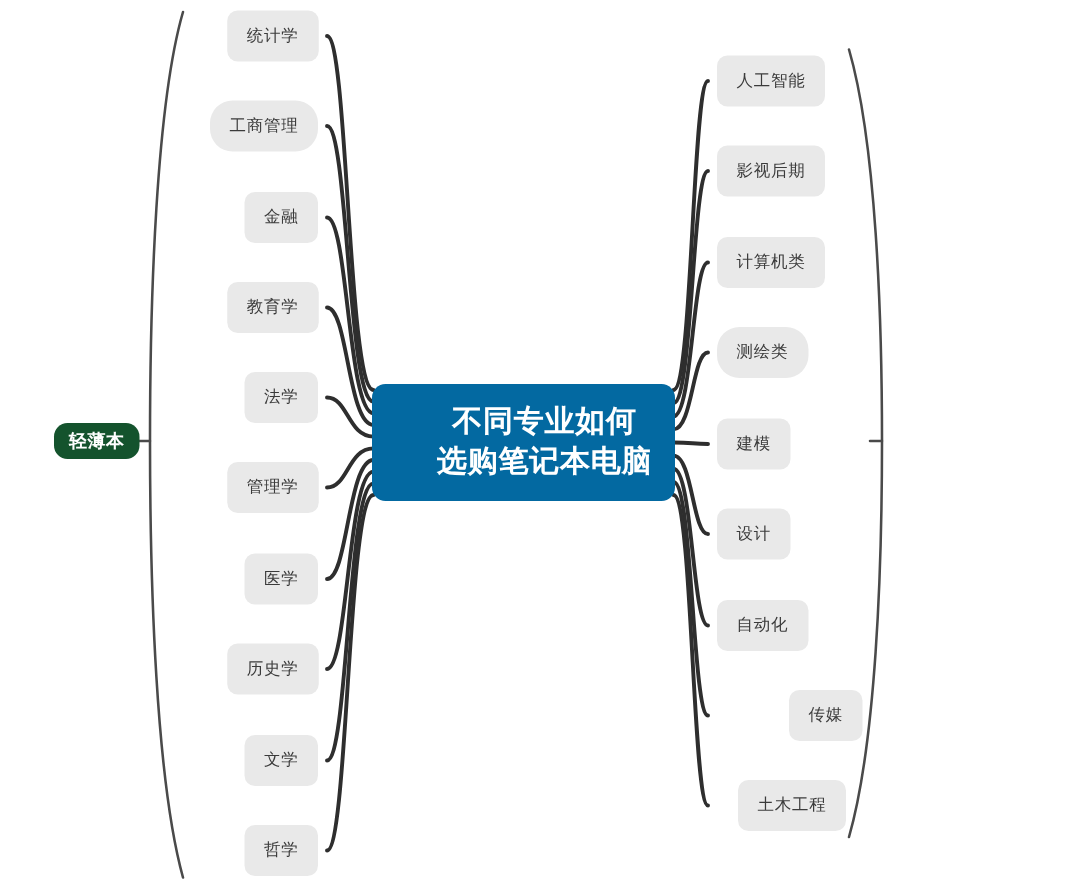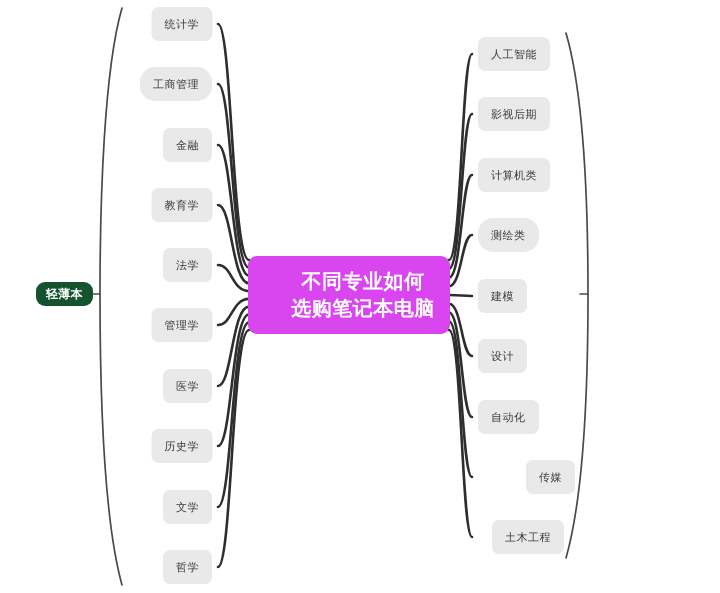--- a/index.html
+++ b/index.html
@@ -49,21 +49,21 @@
   .chip.left {
     transform: translateX(-100%);
   }
   
   .center-node {
     position: absolute;
     left: 248px;
     top: 256px;
     width: 202px;
     height: 78px;
-    background: #d946ef;
+    background: #0369a1;
     border-radius: 9px;
     color: #ffffff;
     font-weight: bold;
     font-size: 20px;
     line-height: 27px;
     display: flex;
     flex-direction: column;
     align-items: center;
     justify-content: center;
     text-align: center;

